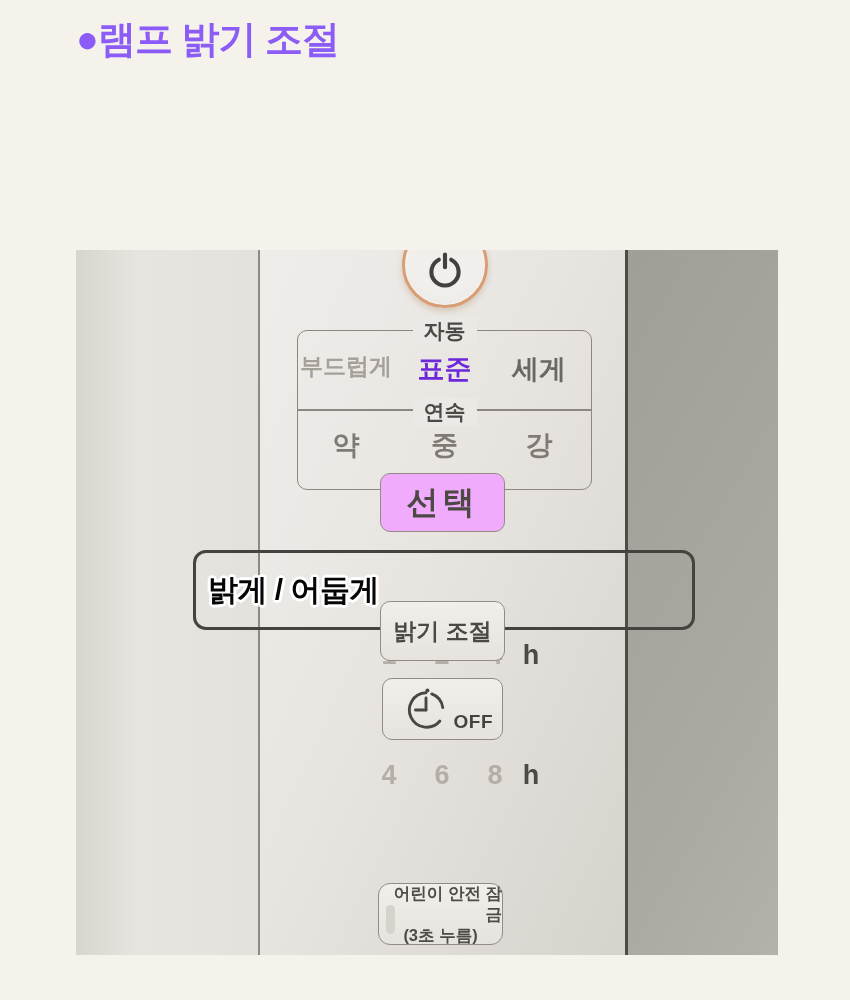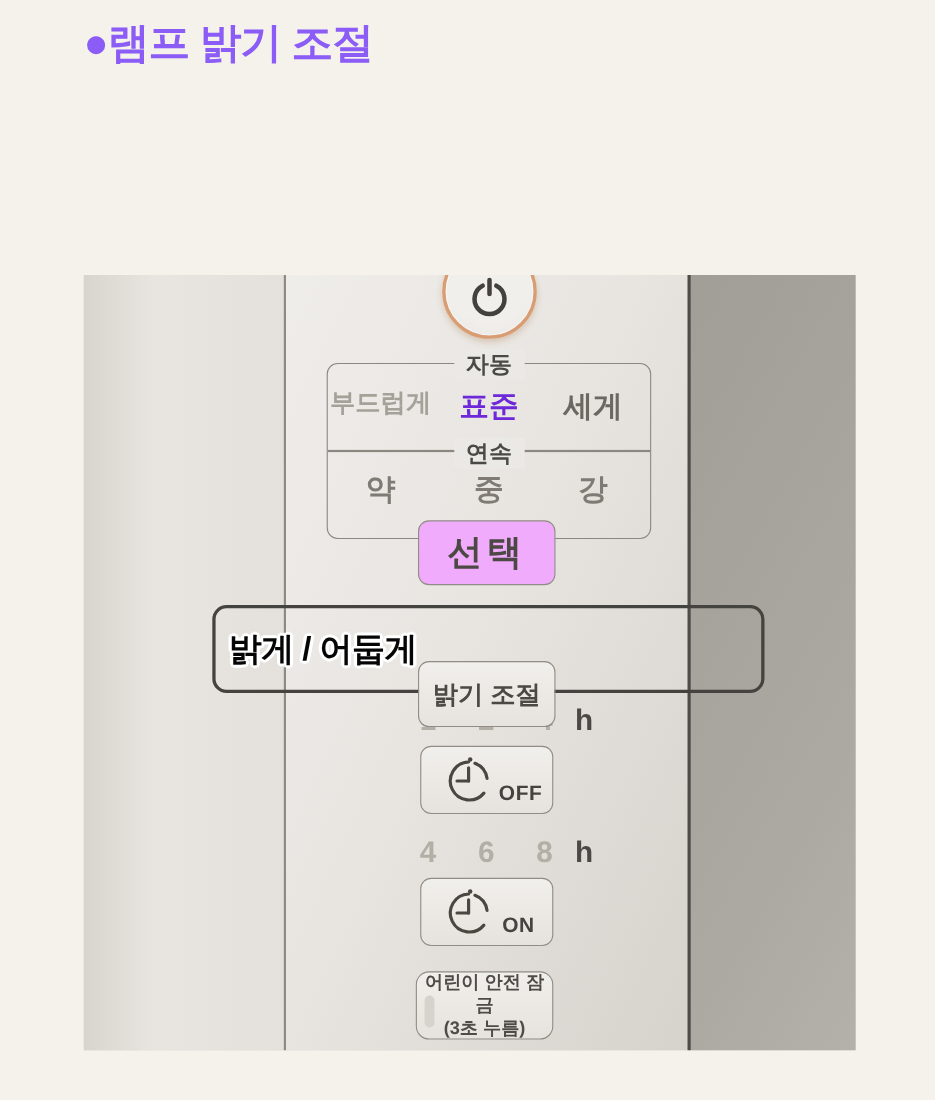--- a/index.html
+++ b/index.html
@@ -104,21 +104,21 @@
   .dx1{left:313px;}.dx2{left:366px;}.dx3{left:419px;}.dxh{left:455px;}
   .timer-btn{left:306px;top:428px;width:121px;height:62px;text-align:center;}
   .timer-btn.on{top:548px;}
   .timer-btn svg{position:absolute;left:20px;top:8px;}
   .timer-word{position:absolute;right:9px;bottom:6px;
     font-size:19px;font-weight:800;color:#45433f;letter-spacing:.5px;}
   .timer-btn.on .timer-word{right:16px;}
   
   .lock-btn{left:302px;top:633px;width:125px;height:62px;border-radius:12px;
     flex-direction:column;font-size:16.5px;font-weight:700;line-height:21px;
-    color:#4f4c47;text-align:center;}
+    color:#4f4c47;text-align:right;}
   .lock-pill{position:absolute;left:7px;top:21px;width:9px;height:29px;
     border-radius:4.5px;background:#d6d3cd;}
 </style>
 </head>
 <body>
 
 <div class="title">●램프 밝기 조절</div>
 
 <div class="desc">
 </div>
@@ -183,31 +183,19 @@
     <span class="timer-word">OFF</span>
   </div>
 
   <div class="hrow-on">
     <span class="digit dx1">4</span>
     <span class="digit dx2">6</span>
     <span class="digit dx3">8</span>
     <span class="digit digit-h dxh">h</span>
   </div>
 
-  <div class="pbtn timer-btn on">
-    <span>
-      <svg width="46" height="46" viewBox="0 0 48 48" fill="none" stroke="#4a4741" stroke-width="3" stroke-linecap="round">
-        <path d="M 24 6 A 18 18 0 1 0 38.5 35.5"></path>
-        <path d="M 30 7.2 A 18 18 0 0 1 41.5 21.5"></path>
-        <circle cx="25.5" cy="3.6" r="2.1" fill="#4a4741" stroke="none"></circle>
-        <line x1="24" y1="11.5" x2="24" y2="24"></line>
-        <line x1="13" y1="24" x2="24" y2="24"></line>
-      </svg>
-    </span>
-    <span class="timer-word">ON</span>
-  </div>
 
   <div class="pbtn lock-btn">
     <span class="lock-pill"></span>
     <span>어린이 안전 잠금</span>
     <span>(3초 누름)</span>
   </div>
 </div>
 
 </body></html>

